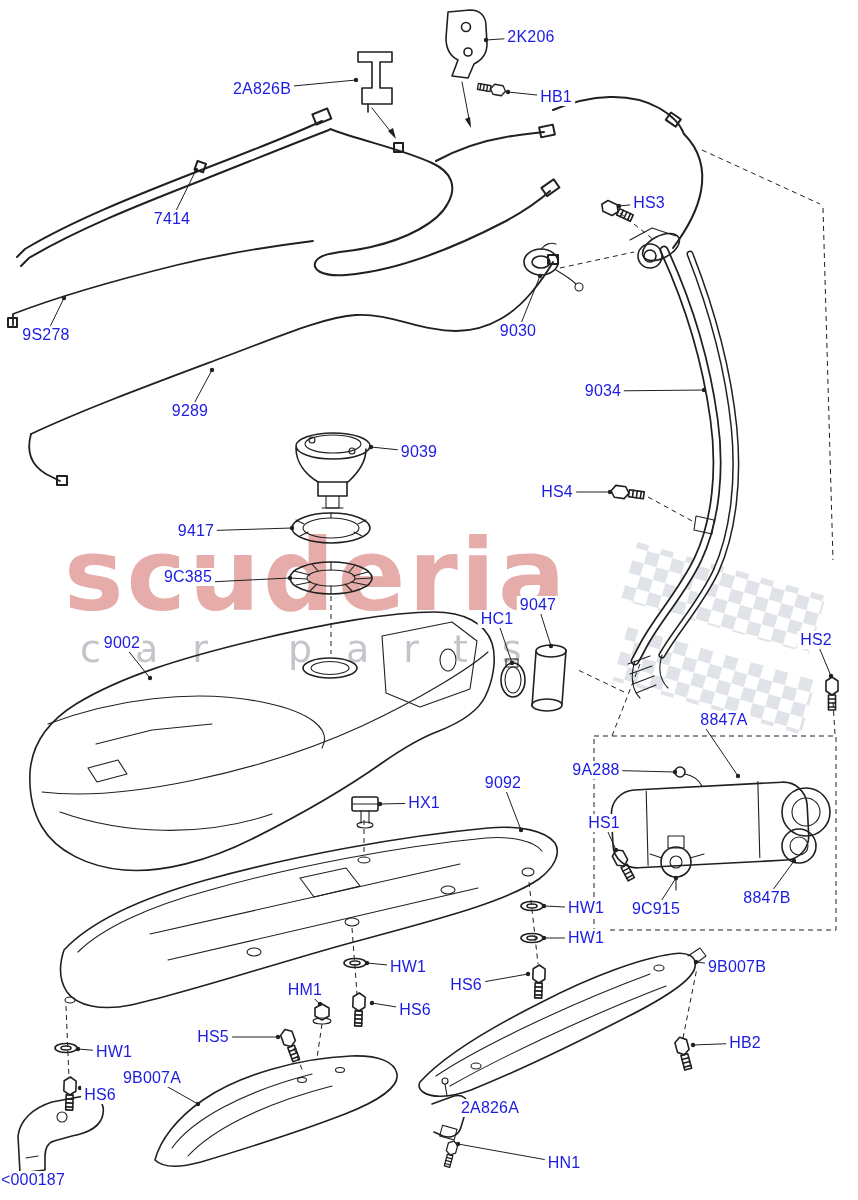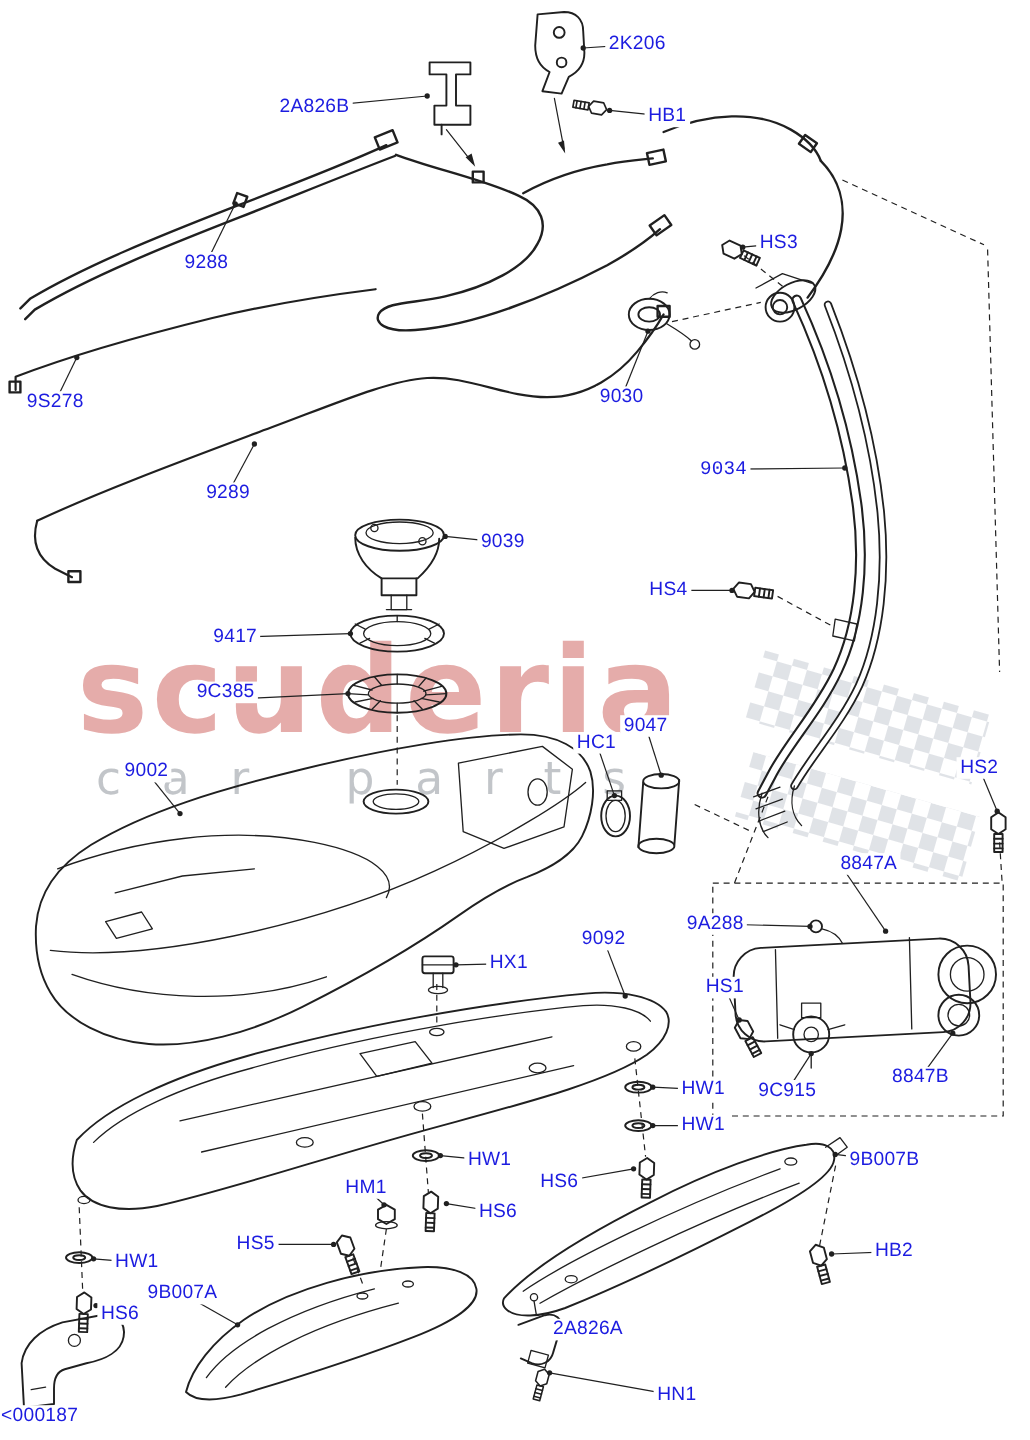--- a/index.html
+++ b/index.html
@@ -394,25 +394,25 @@
         <circle cx="468" cy="1110" r="2.2"></circle>
         <line x1="564" y1="1163" x2="458" y2="1144"></line>
         <circle cx="458" cy="1144" r="2.2"></circle>
       </g>
 </svg>
 
 <div class="labels" id="labels-layer">
       <div class="part-label" style="left: 531px; top: 37px;">2K206</div>
       <div class="part-label" style="left: 262px; top: 89px;">2A826B</div>
       <div class="part-label" style="left: 556px; top: 97px;">HB1</div>
-      <div class="part-label" style="left: 172px; top: 219px;">9288</div>
+      <div class="part-label" style="left: 172px; top: 219px;">7414</div>
       <div class="part-label" style="left: 649px; top: 203px;">HS3</div>
       <div class="part-label" style="left: 46px; top: 335px;">9S278</div>
       <div class="part-label" style="left: 518px; top: 331px;">9030</div>
-      <div class="part-label" style="left: 603px; top: 391px; font-family: Liberation Mono, monospace;">9034</div>
+      <div class="part-label" style="left: 603px; top: 391px;">9034</div>
       <div class="part-label" style="left: 190px; top: 411px;">9289</div>
       <div class="part-label" style="left: 419px; top: 452px;">9039</div>
       <div class="part-label" style="left: 557px; top: 492px;">HS4</div>
       <div class="part-label" style="left: 196px; top: 531px;">9417</div>
       <div class="part-label" style="left: 188px; top: 577px;">9C385</div>
       <div class="part-label" style="left: 497px; top: 619px;">HC1</div>
       <div class="part-label" style="left: 538px; top: 605px; text-align: right;">9047</div>
       <div class="part-label" style="left: 816px; top: 640px;">HS2</div>
       <div class="part-label" style="left: 122px; top: 643px;">9002</div>
       <div class="part-label" style="left: 724px; top: 720px;">8847A</div>

